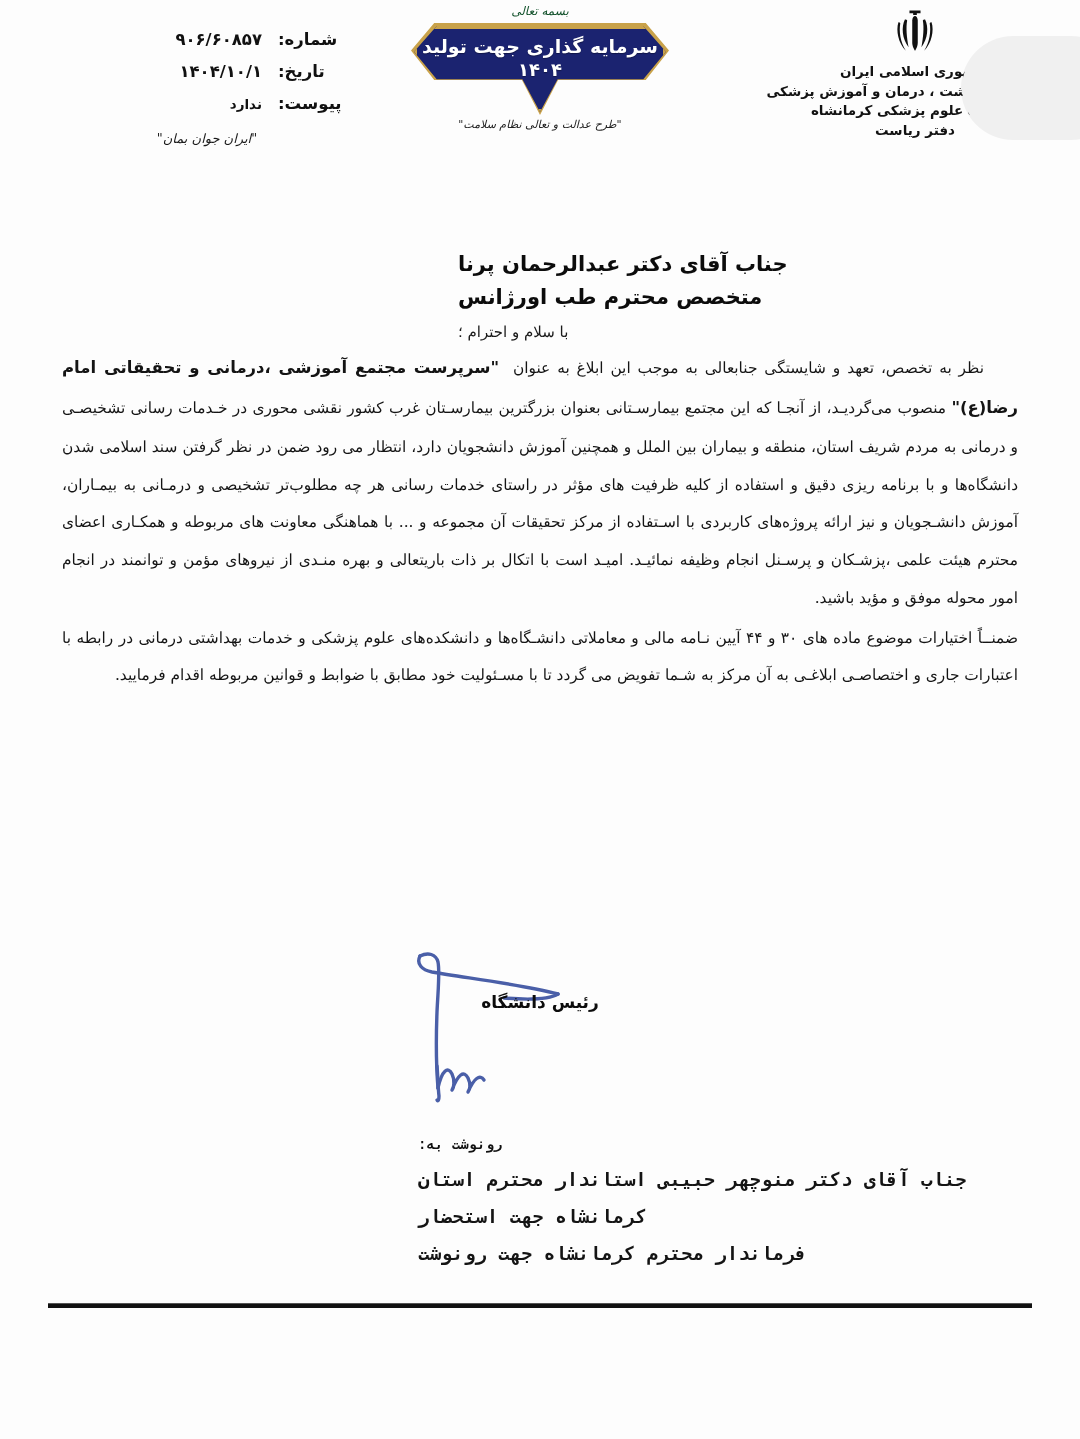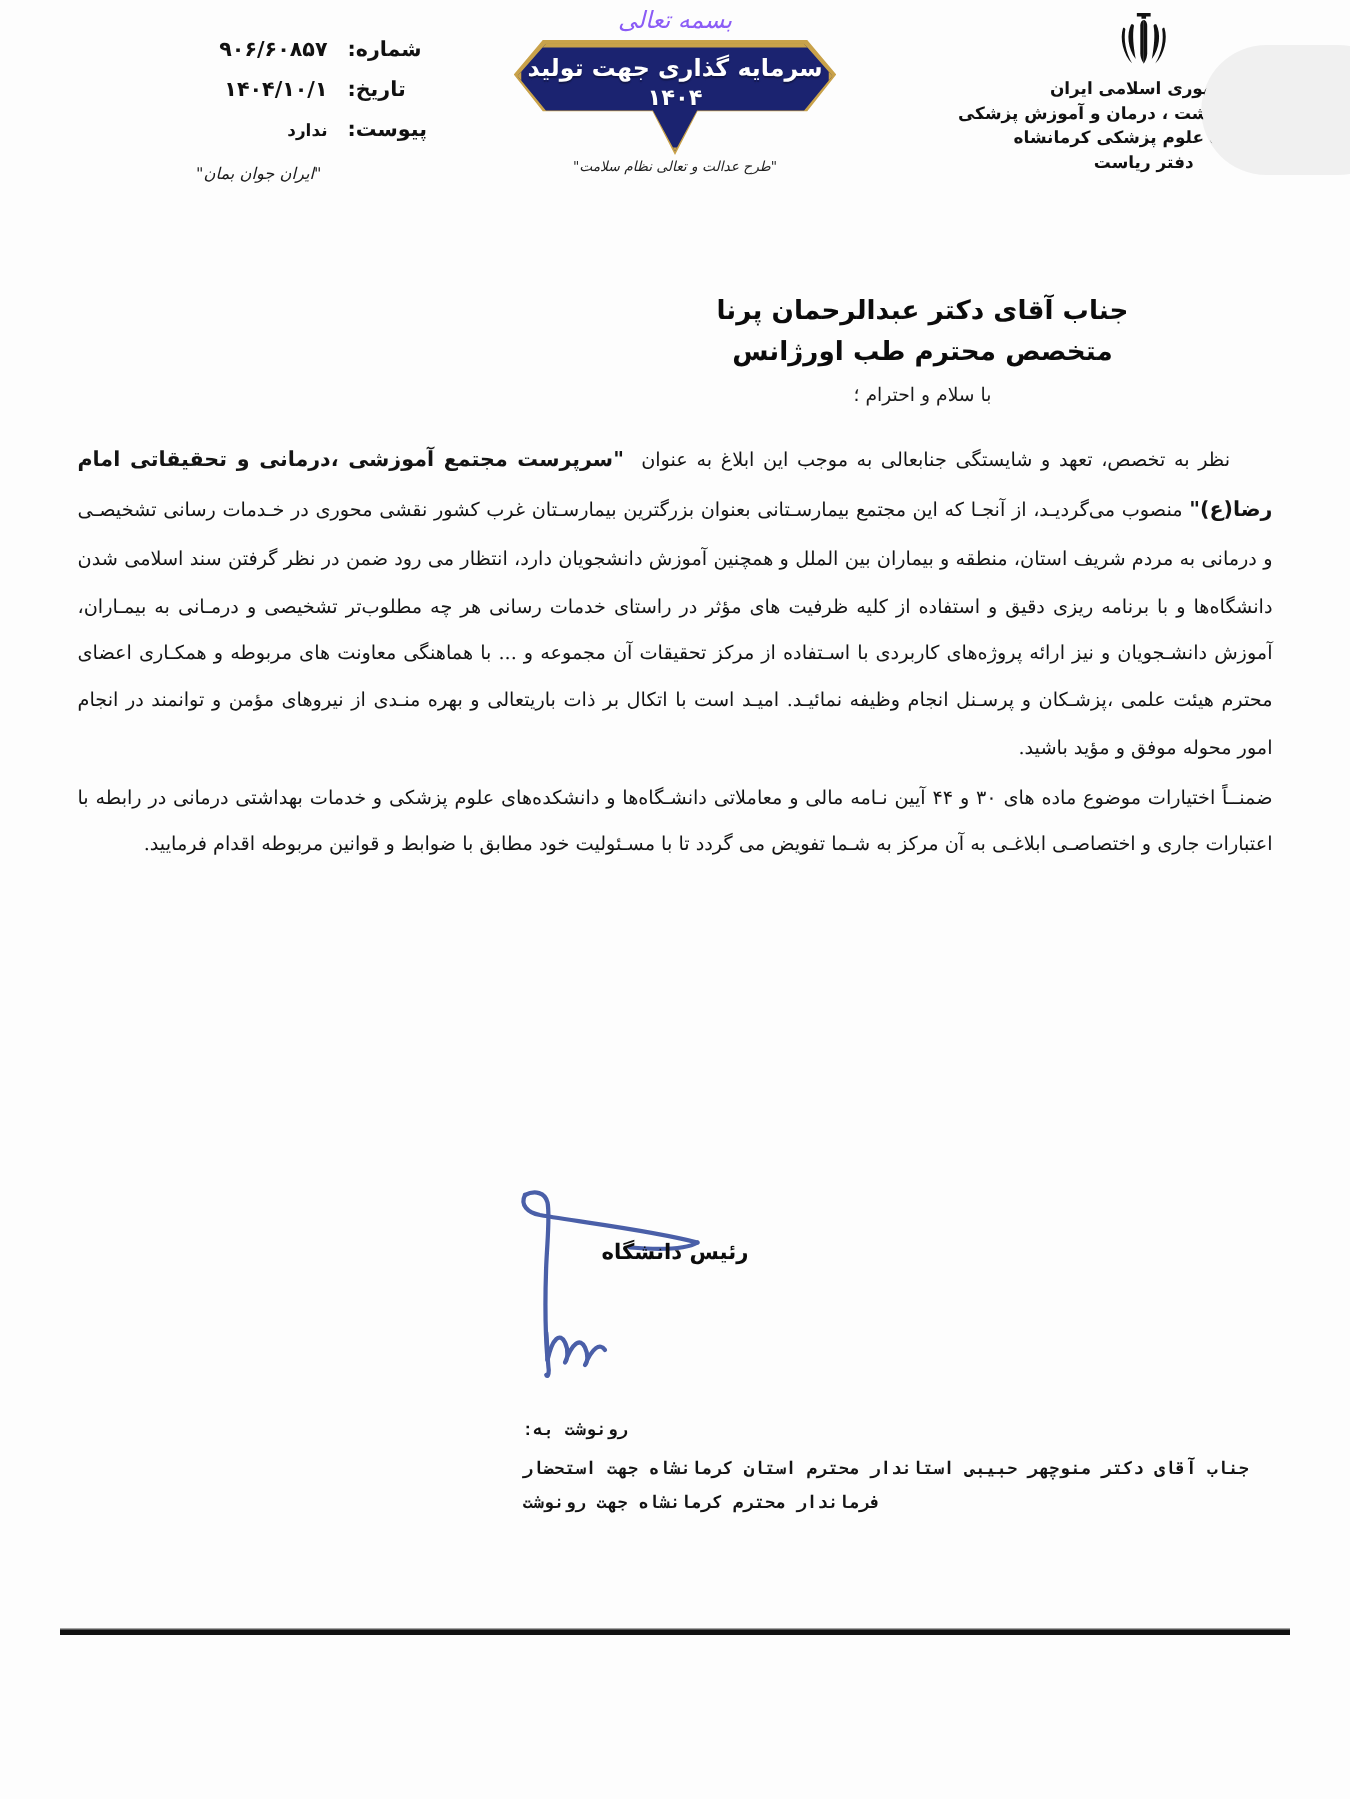--- a/index.html
+++ b/index.html
@@ -59,23 +59,23 @@
     position: absolute;
     top: 4px;
     left: 0;
     right: 0;
     margin: 0 auto;
     width: 330px;
     text-align: center;
   }
   .basmala {
     font-family: "DejaVu Serif", "Liberation Serif", serif;
-    font-size: 19px;
+    font-size: 12px;
     font-style: italic;
-    color: #8b5cf6;
+    color: #14532d;
     margin-bottom: 8px;
     letter-spacing: 1px;
   }
   .badge-wrap {
     position: relative;
     width: 252px;
     height: 86px;
     margin: 0 auto;
   }
   .badge-hex {
@@ -175,24 +175,24 @@
     justify-content: flex-start;
     padding-right: 0;
     padding-left: 52px;
     box-sizing: border-box;
     z-index: 40;
   }
 
   
   .addressee {
     position: absolute;
-    top: 232px;
+    top: 248px;
     right: 62px;
     width: 560px;
-    text-align: center;
+    text-align: left;
     direction: rtl;
   }
   .addressee-line {
     font-size: 21px;
     font-weight: bold;
     line-height: 1.55;
     color: #0c0c0c;
   }
   .greeting {
     margin-top: 10px;
@@ -270,21 +270,21 @@
     text-align: left;
     direction: rtl;
     font-family: Liberation Mono, monospace;
   }
   .cc-title {
     font-size: 14px;
     font-weight: bold;
     margin-bottom: 10px;
   }
   .cc-item {
-    font-size: 14px;
+    font-size: 19px;
     font-weight: bold;
     line-height: 1.95;
     color: #141414;
   }
 
   
   .footer-rule {
     position: absolute;
     top: 1303px;
     left: 48px;

